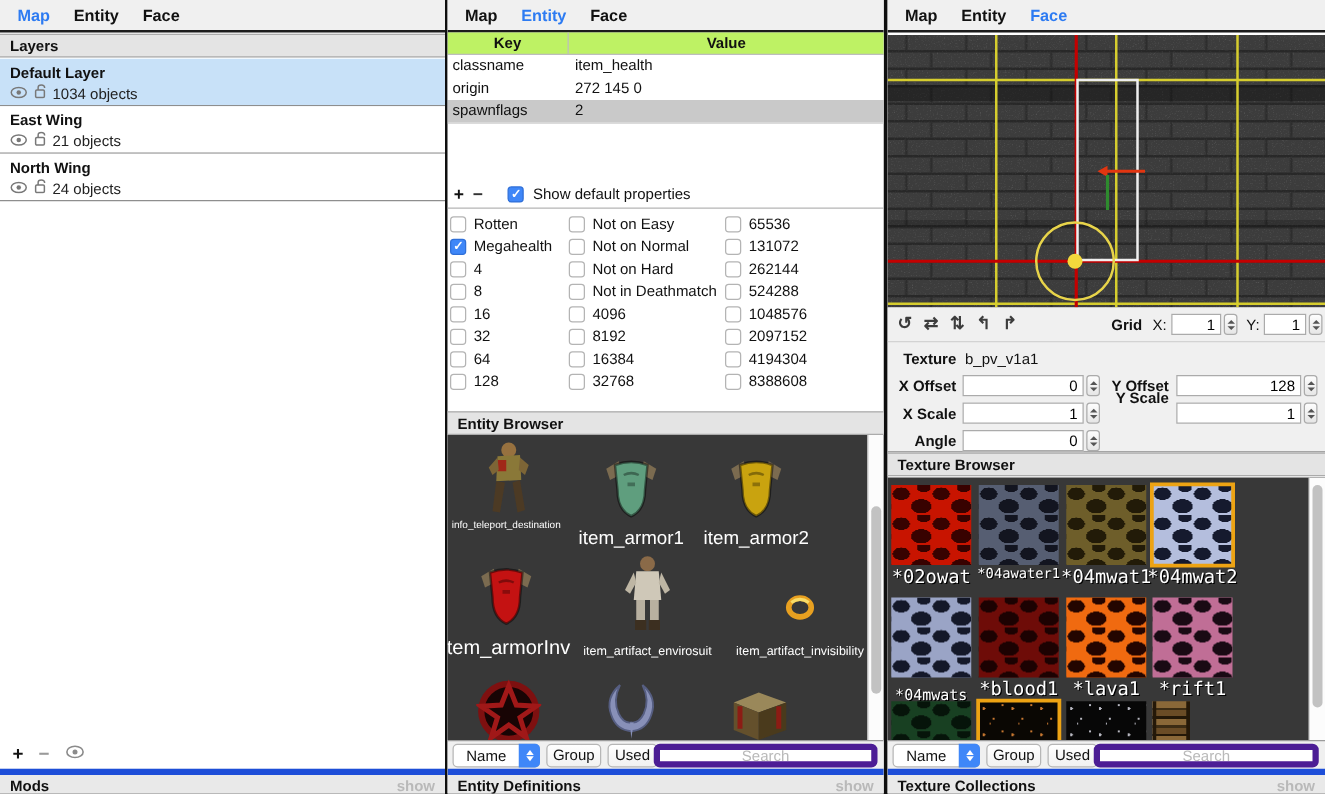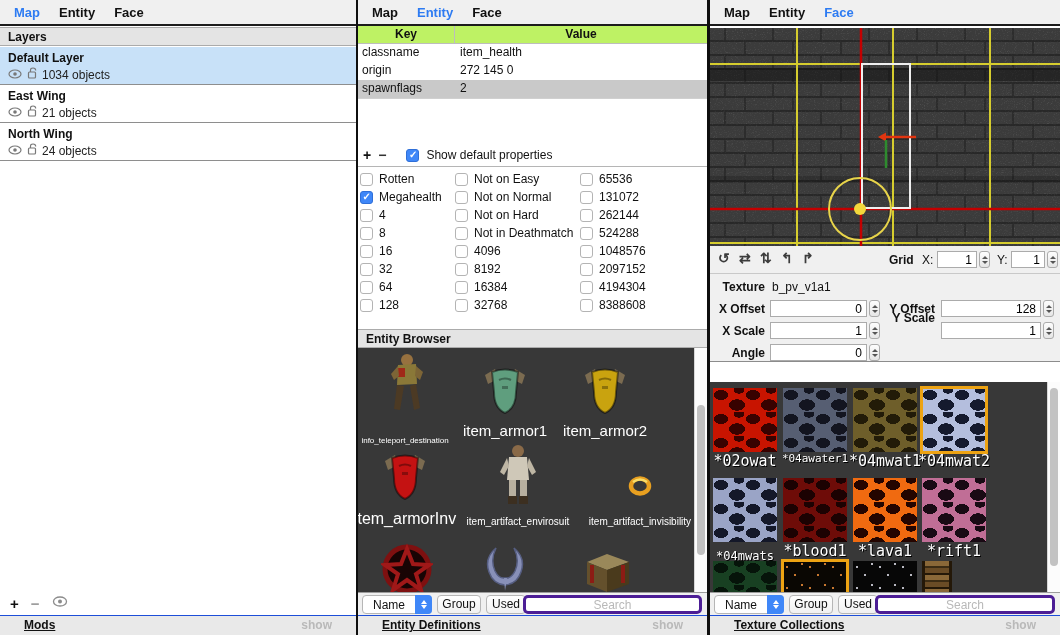--- a/index.html
+++ b/index.html
@@ -15,21 +15,21 @@
   .tabbar { position:absolute; left:0; top:0; width:100%; height:26px; background:#f0f0f0;
             border-bottom:2px solid #1c1c1c; display:flex; align-items:center; padding-left:14px; gap:19px; }
   .tab { font-weight:bold; font-size:13px; color:#111; cursor:default; }
   .tab.active { color:#2d7bf2; }
 
   
   .section-header { position:absolute; left:0; width:100%; height:19px; background:#e4e4e4;
                     border-top:1px solid #ababab; border-bottom:1px solid #ababab;
                     font-weight:bold; font-size:12px; line-height:18px; padding-left:8px; }
   .bottom-bar { position:absolute; left:0; bottom:0; width:100%; height:20px; background:#e9e9e9;
-                border-top:1px solid #1d4ed8; font-weight:bold; font-size:12px; line-height:19px; padding:0 24px;text-decoration:underline; }
+                border-top:5px solid #1d4ed8; font-weight:bold; font-size:12px; line-height:19px; padding:0 8px; }
   .bottom-bar .show-link { float:right; color:#b9b9b9; font-weight:bold; }
 
   
   #layers-list { position:absolute; top:47px; left:0; width:100%; }
   .layer-row { height:38px; border-bottom:1px solid #8e8e8e; padding:4px 8px 0 8px; background:#fff; }
   .layer-row.selected { background:#c8e1f8; }
   .layer-name { font-weight:bold; font-size:12px; }
   .layer-sub { display:flex; align-items:center; gap:5px; margin-top:2px; color:#222; }
   .left-footer { position:absolute; left:10px; bottom:22px; height:20px; display:flex; align-items:center; gap:12px; }
   .tool-glyph { font-size:15px; font-weight:bold; color:#111; }
@@ -72,21 +72,21 @@
   .popup-btn { position:absolute; left:4px; top:2px; width:70px; height:19px; background:#fff; border:1px solid #b6b6b6;
                border-radius:4px; display:flex; align-items:center; }
   .popup-btn .lbl { flex:1; text-align:center; font-size:12px; }
   .popup-cap { width:17px; height:19px; margin:-1px -1px 0 0; background:#3f87f8; border-radius:0 4px 4px 0;
                display:flex; flex-direction:column; align-items:center; justify-content:center; gap:1px; }
   .popup-cap i { width:0; height:0; border-left:3.5px solid transparent; border-right:3.5px solid transparent; }
   .popup-cap i.up { border-bottom:4px solid #fff; }
   .popup-cap i.dn { border-top:4px solid #fff; }
   .mini-btn { position:absolute; top:2px; height:19px; background:linear-gradient(#fff,#f1f1f1); border:1px solid #b6b6b6;
               border-radius:4px; font-size:12px; text-align:center; line-height:17px; }
-  .search-field { position:absolute; top:2px; height:19px; border:3px solid #4c1d95; border-radius:5px; background:#fff;
+  .search-field { position:absolute; top:2px; height:19px; border:5px solid #4c1d95; border-radius:5px; background:#fff;
                   text-align:center; font-size:12px; color:#333; font-family:"Liberation Sans", sans-serif; }
   .search-field::placeholder { color:#b9b9b9; }
 
   
   #uv-toolbar { position:absolute; top:246px; left:0; width:100%; height:28px; background:#f0f0f0;
                 border-bottom:1px solid #c9c9c9; }
   .uvt-icon { position:absolute; top:4px; font-size:14px; font-weight:bold; color:#3c3c3c; }
   .grid-lbl { position:absolute; top:7px; font-weight:bold; }
   .plain-lbl { position:absolute; top:7px; }
   .num-input { position:absolute; height:17px; border:1px solid #ababab; background:#fff; text-align:right;
@@ -320,21 +320,21 @@
       </div>
     <div class="ent-item" style="left: 13px; top: 4px; width: 68px;"><svg width="46" height="66" viewBox="0 0 46 66">
             <circle cx="25" cy="8" r="6" fill="#97713f"></circle>
             <path d="M16 13 L34 12 L35 32 L15 33 Z" fill="#8a7838"></path>
             <rect x="16" y="16" width="7" height="9" fill="#a02818"></rect>
             <path d="M15 33 L22 34 L18 58 L12 57 Z" fill="#4c3a24"></path>
             <path d="M34 32 L28 34 L32 58 L38 56 Z" fill="#4c3a24"></path>
             <path d="M34 14 L41 20 L38 28 L33 24 Z" fill="#7d6536"></path>
             <path d="M16 14 L9 22 L12 28 L17 24 Z" fill="#7d6536"></path>
           </svg></div>
-        <div class="ent-label" style="position: absolute; top: 88px; left: -33px; width: 160px; text-align: center; font-size: 8px;">info_teleport_destination</div>
+        <div class="ent-label" style="position: absolute; top: 67px; left: -33px; width: 160px; text-align: center; font-size: 8px;">info_teleport_destination</div>
         <div class="ent-item" style="left: 113px; top: 18px; width: 68px;"><svg width="52" height="50" viewBox="0 0 52 50">
             <path d="M6 9 L16 3 L19 13 L9 18 Z" fill="#7b6b50"></path>
             <path d="M46 9 L36 3 L33 13 L43 18 Z" fill="#7b6b50"></path>
             <path d="M13 6 Q26 1 39 6 L37 26 Q37 42 26 47 Q15 42 15 26 Z" fill="#5f9e7e" stroke="rgba(0,0,0,0.45)" stroke-width="2"></path>
             <path d="M20 14 Q26 11 32 14" stroke="rgba(0,0,0,0.35)" stroke-width="2" fill="none"></path>
             <rect x="23" y="20" width="6" height="3" fill="rgba(0,0,0,0.3)"></rect>
           </svg></div>
         <div class="ent-label" style="position: absolute; top: 74px; left: 67px; width: 160px; text-align: center; font-size: 15px;">item_armor1</div>
         <div class="ent-item" style="left: 213px; top: 18px; width: 68px;"><svg width="52" height="50" viewBox="0 0 52 50">
             <path d="M6 9 L16 3 L19 13 L9 18 Z" fill="#7b6b50"></path>
@@ -510,20 +510,21 @@
         </span>
 
       <span class="fa-label" style="left:0;width:55px;top:72px;">Angle</span>
       <input class="num-input" style="left: 60px; top: 70px; width: 97px;" value="0">
       <span class="stepper" style="left:159px;top:70px;">
           <i class="up"></i>
           <i class="dn"></i>
         </span>
     </div>
 
+    <div class="section-header" style="top:362px;">Texture Browser</div>
     <div class="browser" id="texture-browser" style="top:382px;height:210px;">
       <div class="scroll-track">
         <div class="scroll-thumb" style="top:6px;height:178px;"></div>
       </div>
     <div class="tex-tile" style="left: 3px; top: 6px; background-color: rgb(200, 20, 0); background-image: radial-gradient(11px 8px at 8px 7px, rgb(56, 2, 0) 0px, rgb(56, 2, 0) 62%, transparent 63%), radial-gradient(13px 9px at 24px 17px, rgb(56, 2, 0) 0px, rgb(56, 2, 0) 62%, transparent 63%), radial-gradient(9px 6px at 26px 2px, rgb(56, 2, 0) 0px, rgb(56, 2, 0) 60%, transparent 61%); background-size: 32px 24px;"></div>
         <div class="tex-label" style="left: -10px; top: 70px; font-size: 15px;">*02owat</div>
         <div class="tex-tile" style="left: 73px; top: 6px; background-color: rgb(86, 94, 114); background-image: radial-gradient(11px 8px at 8px 7px, rgb(19, 21, 32) 0px, rgb(19, 21, 32) 62%, transparent 63%), radial-gradient(13px 9px at 24px 17px, rgb(19, 21, 32) 0px, rgb(19, 21, 32) 62%, transparent 63%), radial-gradient(9px 6px at 26px 2px, rgb(19, 21, 32) 0px, rgb(19, 21, 32) 60%, transparent 61%); background-size: 32px 24px;"></div>
         <div class="tex-label" style="left: 60px; top: 70px; font-size: 11px;">*04awater1</div>
         <div class="tex-tile" style="left: 143px; top: 6px; background-color: rgb(110, 94, 42); background-image: radial-gradient(11px 8px at 8px 7px, rgb(34, 27, 8) 0px, rgb(34, 27, 8) 62%, transparent 63%), radial-gradient(13px 9px at 24px 17px, rgb(34, 27, 8) 0px, rgb(34, 27, 8) 62%, transparent 63%), radial-gradient(9px 6px at 26px 2px, rgb(34, 27, 8) 0px, rgb(34, 27, 8) 60%, transparent 61%); background-size: 32px 24px;"></div>
         <div class="tex-label" style="left: 130px; top: 70px; font-size: 15px;">*04mwat1</div>

